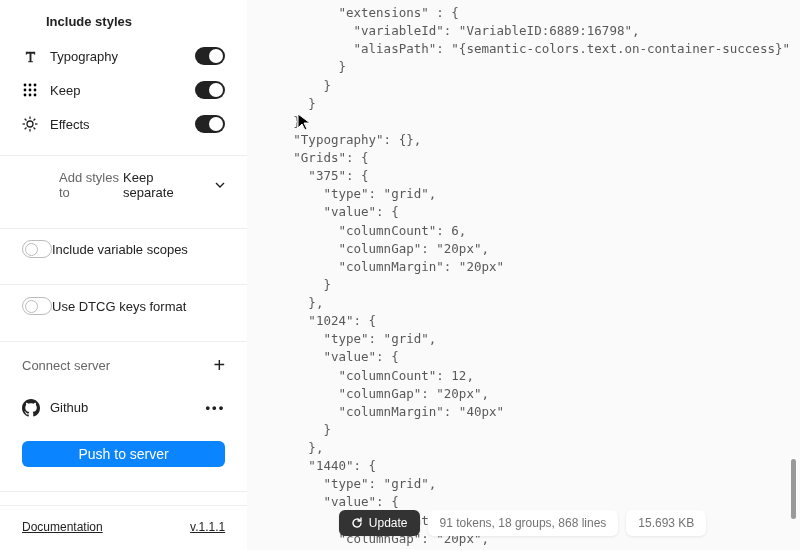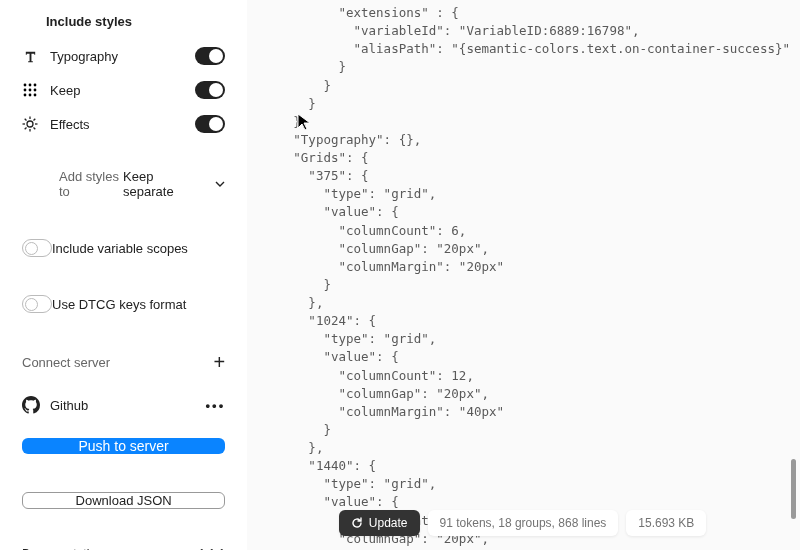--- a/index.html
+++ b/index.html
@@ -134,21 +134,20 @@
         </svg>
     </span>
     <span>Github</span>
     <span class="dots">•••</span>
   </div>
 
   <button class="btn-primary">Push to server</button>
 
   <div class="hr"></div>
 
-  <button class="btn-secondary">Download JSON</button>
 
   <div class="hr"></div>
 
   <div class="footer">
     <a>Documentation</a>
     <a class="ver">v.1.1.1</a>
   </div>
 </div>
 
 <div class="main">

